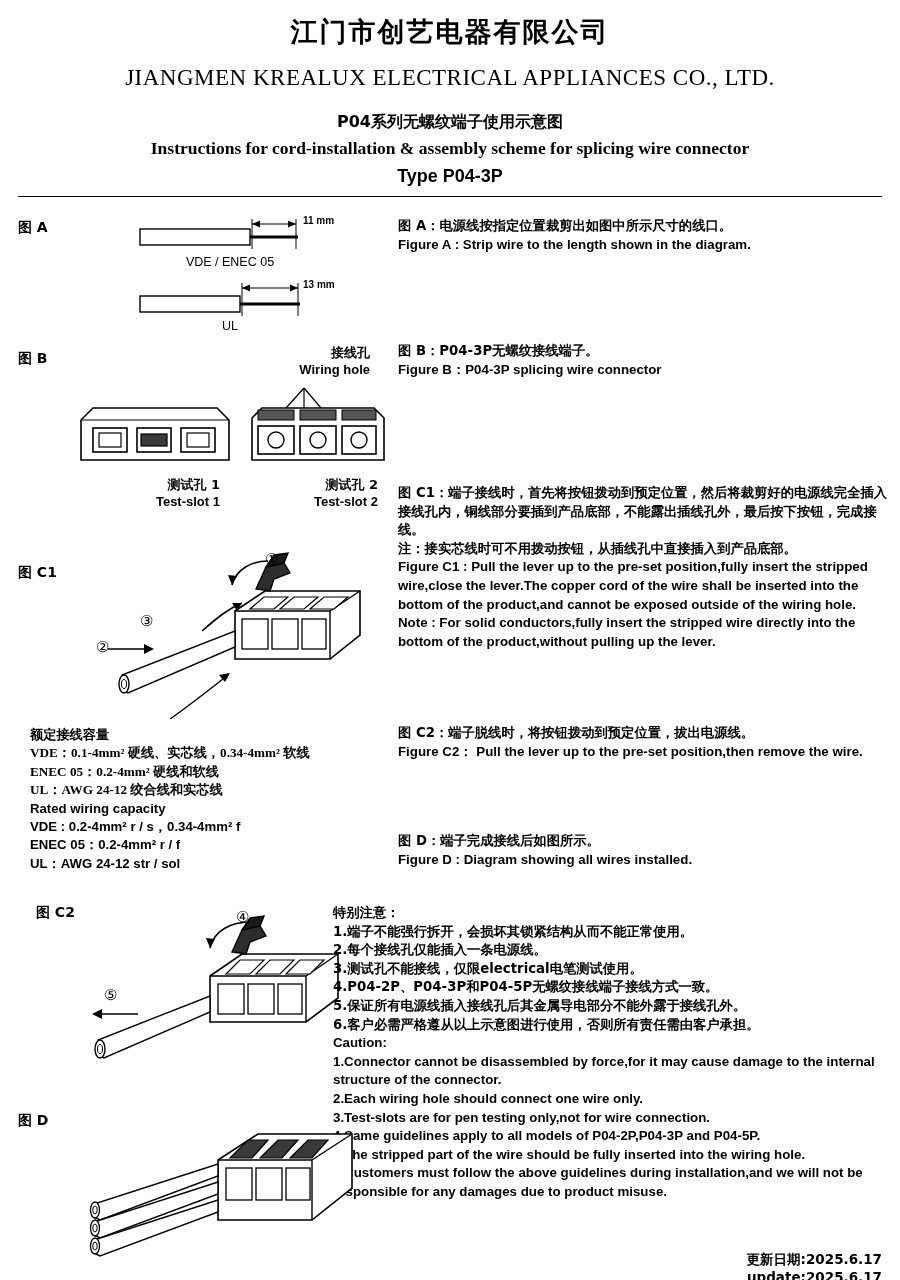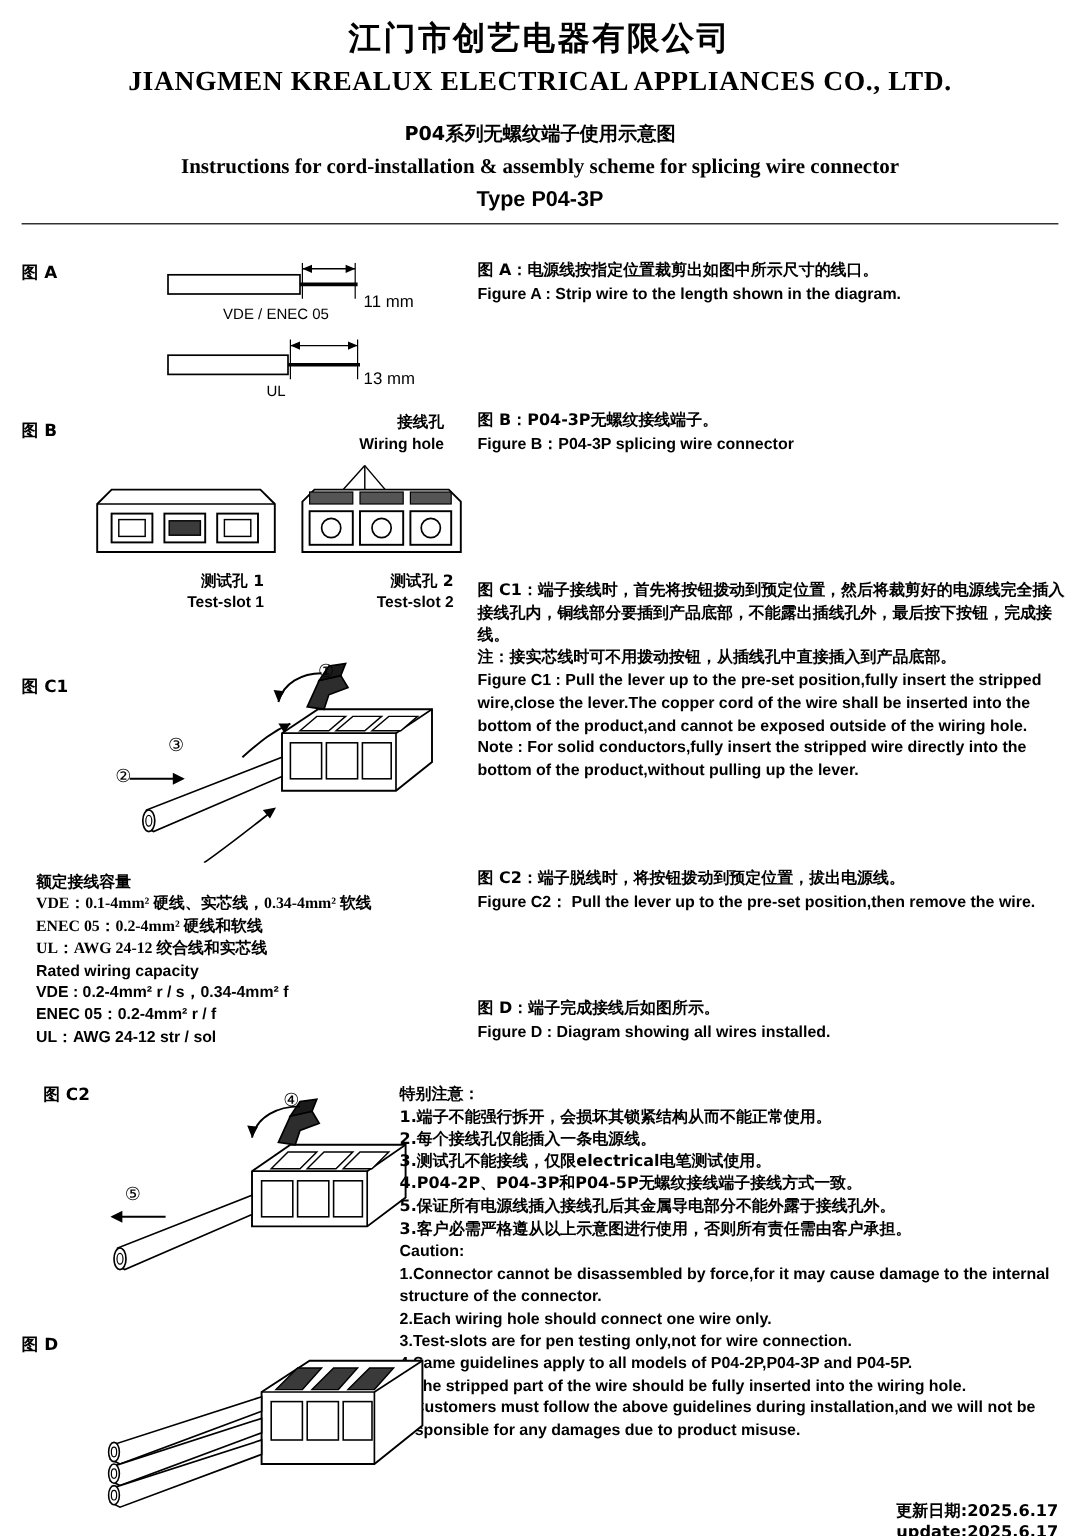--- a/index.html
+++ b/index.html
@@ -26,24 +26,24 @@
   .hdr { text-align: center; }
   .hdr-cn {
     font-family: "DejaVu Sans", sans-serif;
     font-weight: bold;
     font-size: 27px;
     letter-spacing: 2px;
     margin-top: 14px;
   }
   .hdr-en {
     font-family: "Liberation Serif", serif;
-    font-weight: bold;
+    font-weight: normal;
     font-size: 23px;
     letter-spacing: 0.5px;
-    margin-top: 5px;
+    margin-top: 15px;
   }
   .hdr-sub-cn {
     font-family: "DejaVu Sans", sans-serif;
     font-weight: bold;
     font-size: 16px;
     margin-top: 21px;
   }
   .hdr-sub-en {
     font-family: "Liberation Serif", serif;
     font-weight: bold;
@@ -80,23 +80,22 @@
     position: absolute;
     text-align: right;
     font-size: 13px;
     font-weight: bold;
     line-height: 17px;
   }
   .cap .cn { font-family: "DejaVu Sans", sans-serif; }
   .dim {
     position: absolute;
     font-family: "Liberation Sans", sans-serif;
-    font-weight: normal;
-    font-size: 14px;
-    margin-top: 28px;
+    font-weight: bold;
+    font-size: 10px;
   }
   .small-lbl {
     position: absolute;
     font-family: "Liberation Sans", sans-serif;
     font-size: 12.5px;
     text-align: center;
     font-weight: normal;
   }
   .rated {
     position: absolute;
@@ -314,21 +313,21 @@
   <div style="position:absolute; left:236px; top:894px; font-size:15px;">④</div>
   <div style="position:absolute; left:104px; top:972px; font-size:15px;">⑤</div>
 
   <div class="txt" style="left:333px; top:890px; width:560px;">
     <div class="cn">特别注意：</div>
     <div class="cn">1.端子不能强行拆开，会损坏其锁紧结构从而不能正常使用。</div>
     <div class="cn">2.每个接线孔仅能插入一条电源线。</div>
     <div class="cn">3.测试孔不能接线，仅限electrical电笔测试使用。</div>
     <div class="cn">4.P04-2P、P04-3P和P04-5P无螺纹接线端子接线方式一致。</div>
     <div class="cn">5.保证所有电源线插入接线孔后其金属导电部分不能外露于接线孔外。</div>
-    <div class="cn">3.客户必需严格遵从以上示意图进行使用，否则所有责任需由客户承担。</div>
+    <div class="cn">6.客户必需严格遵从以上示意图进行使用，否则所有责任需由客户承担。</div>
     <div class="en">Caution:</div>
     <div class="en">1.Connector cannot be disassembled by force,for it may cause damage to the internal structure of the connector.</div>
     <div class="en">2.Each wiring hole should connect one wire only.</div>
     <div class="en">3.Test-slots are for pen testing only,not for wire connection.</div>
     <div class="en">4.Same guidelines apply to all models of P04-2P,P04-3P and P04-5P.</div>
     <div class="en">5.The stripped part of the wire should be fully inserted into the wiring hole.</div>
     <div class="en">6.Customers must follow the above guidelines during installation,and we will not be responsible for any damages due to product misuse.</div>
   </div>
 
   <div class="fig-label" style="left:18px; top:1098px;">图 D</div>

